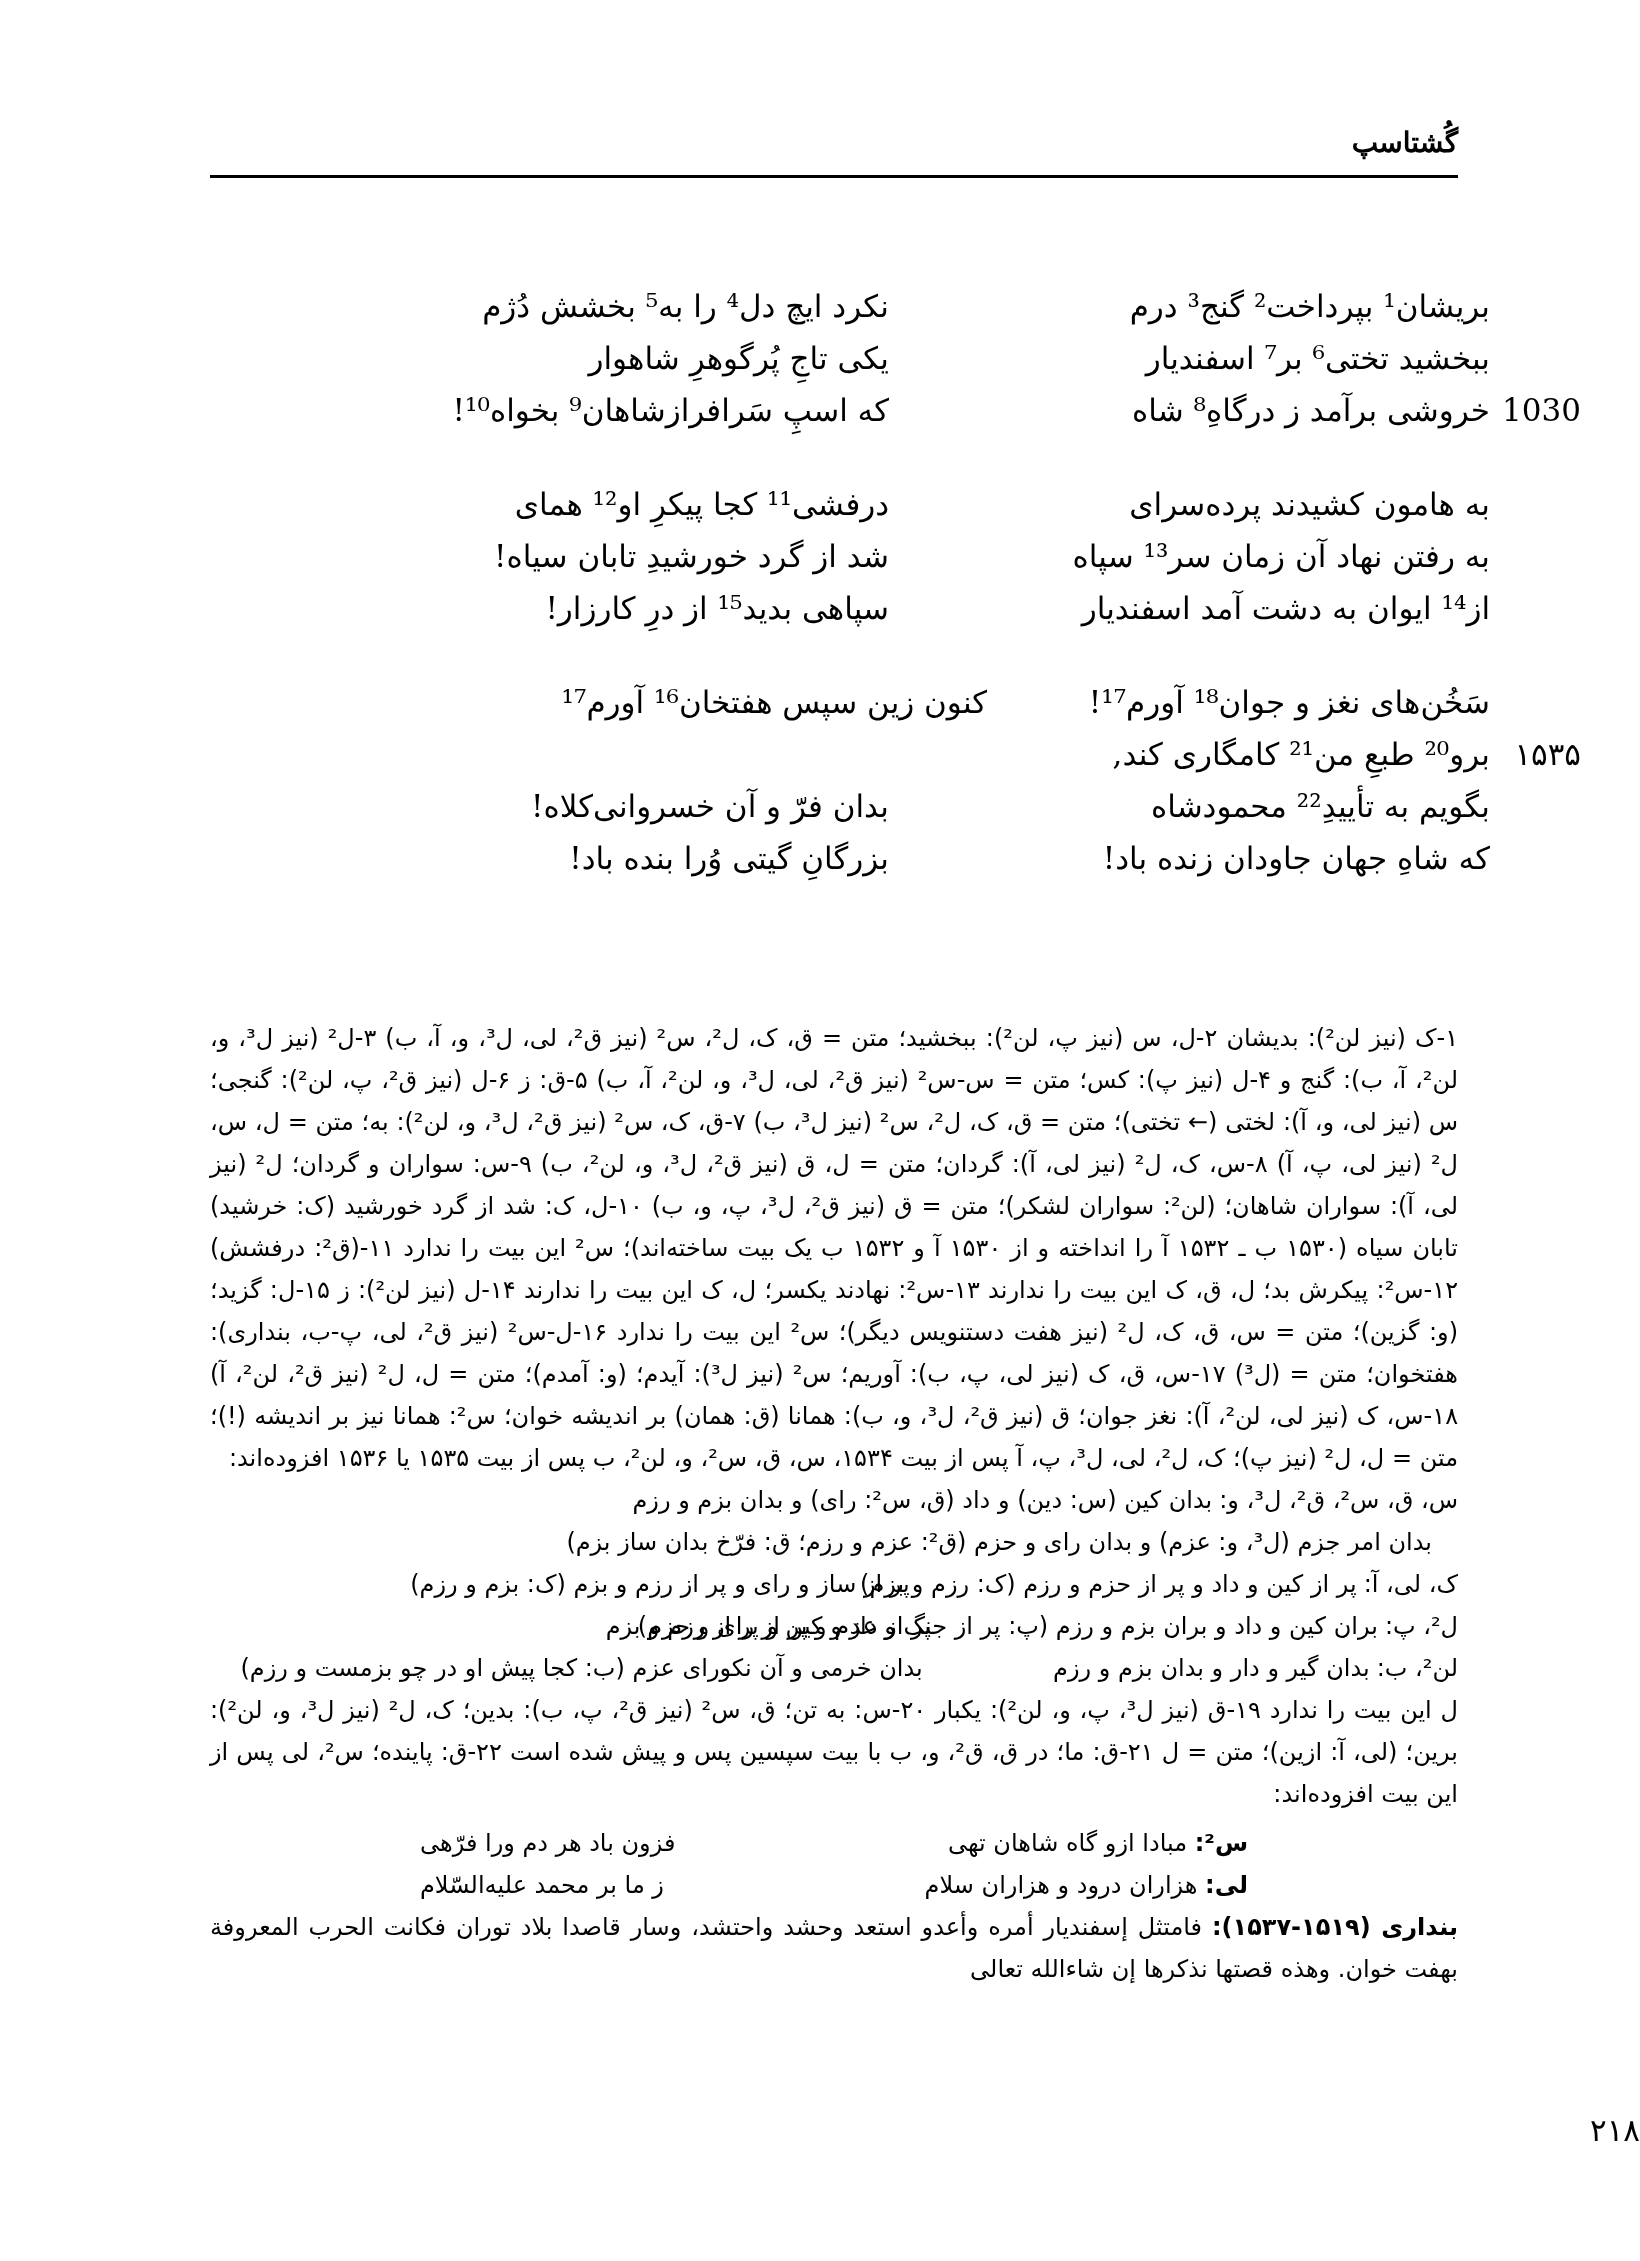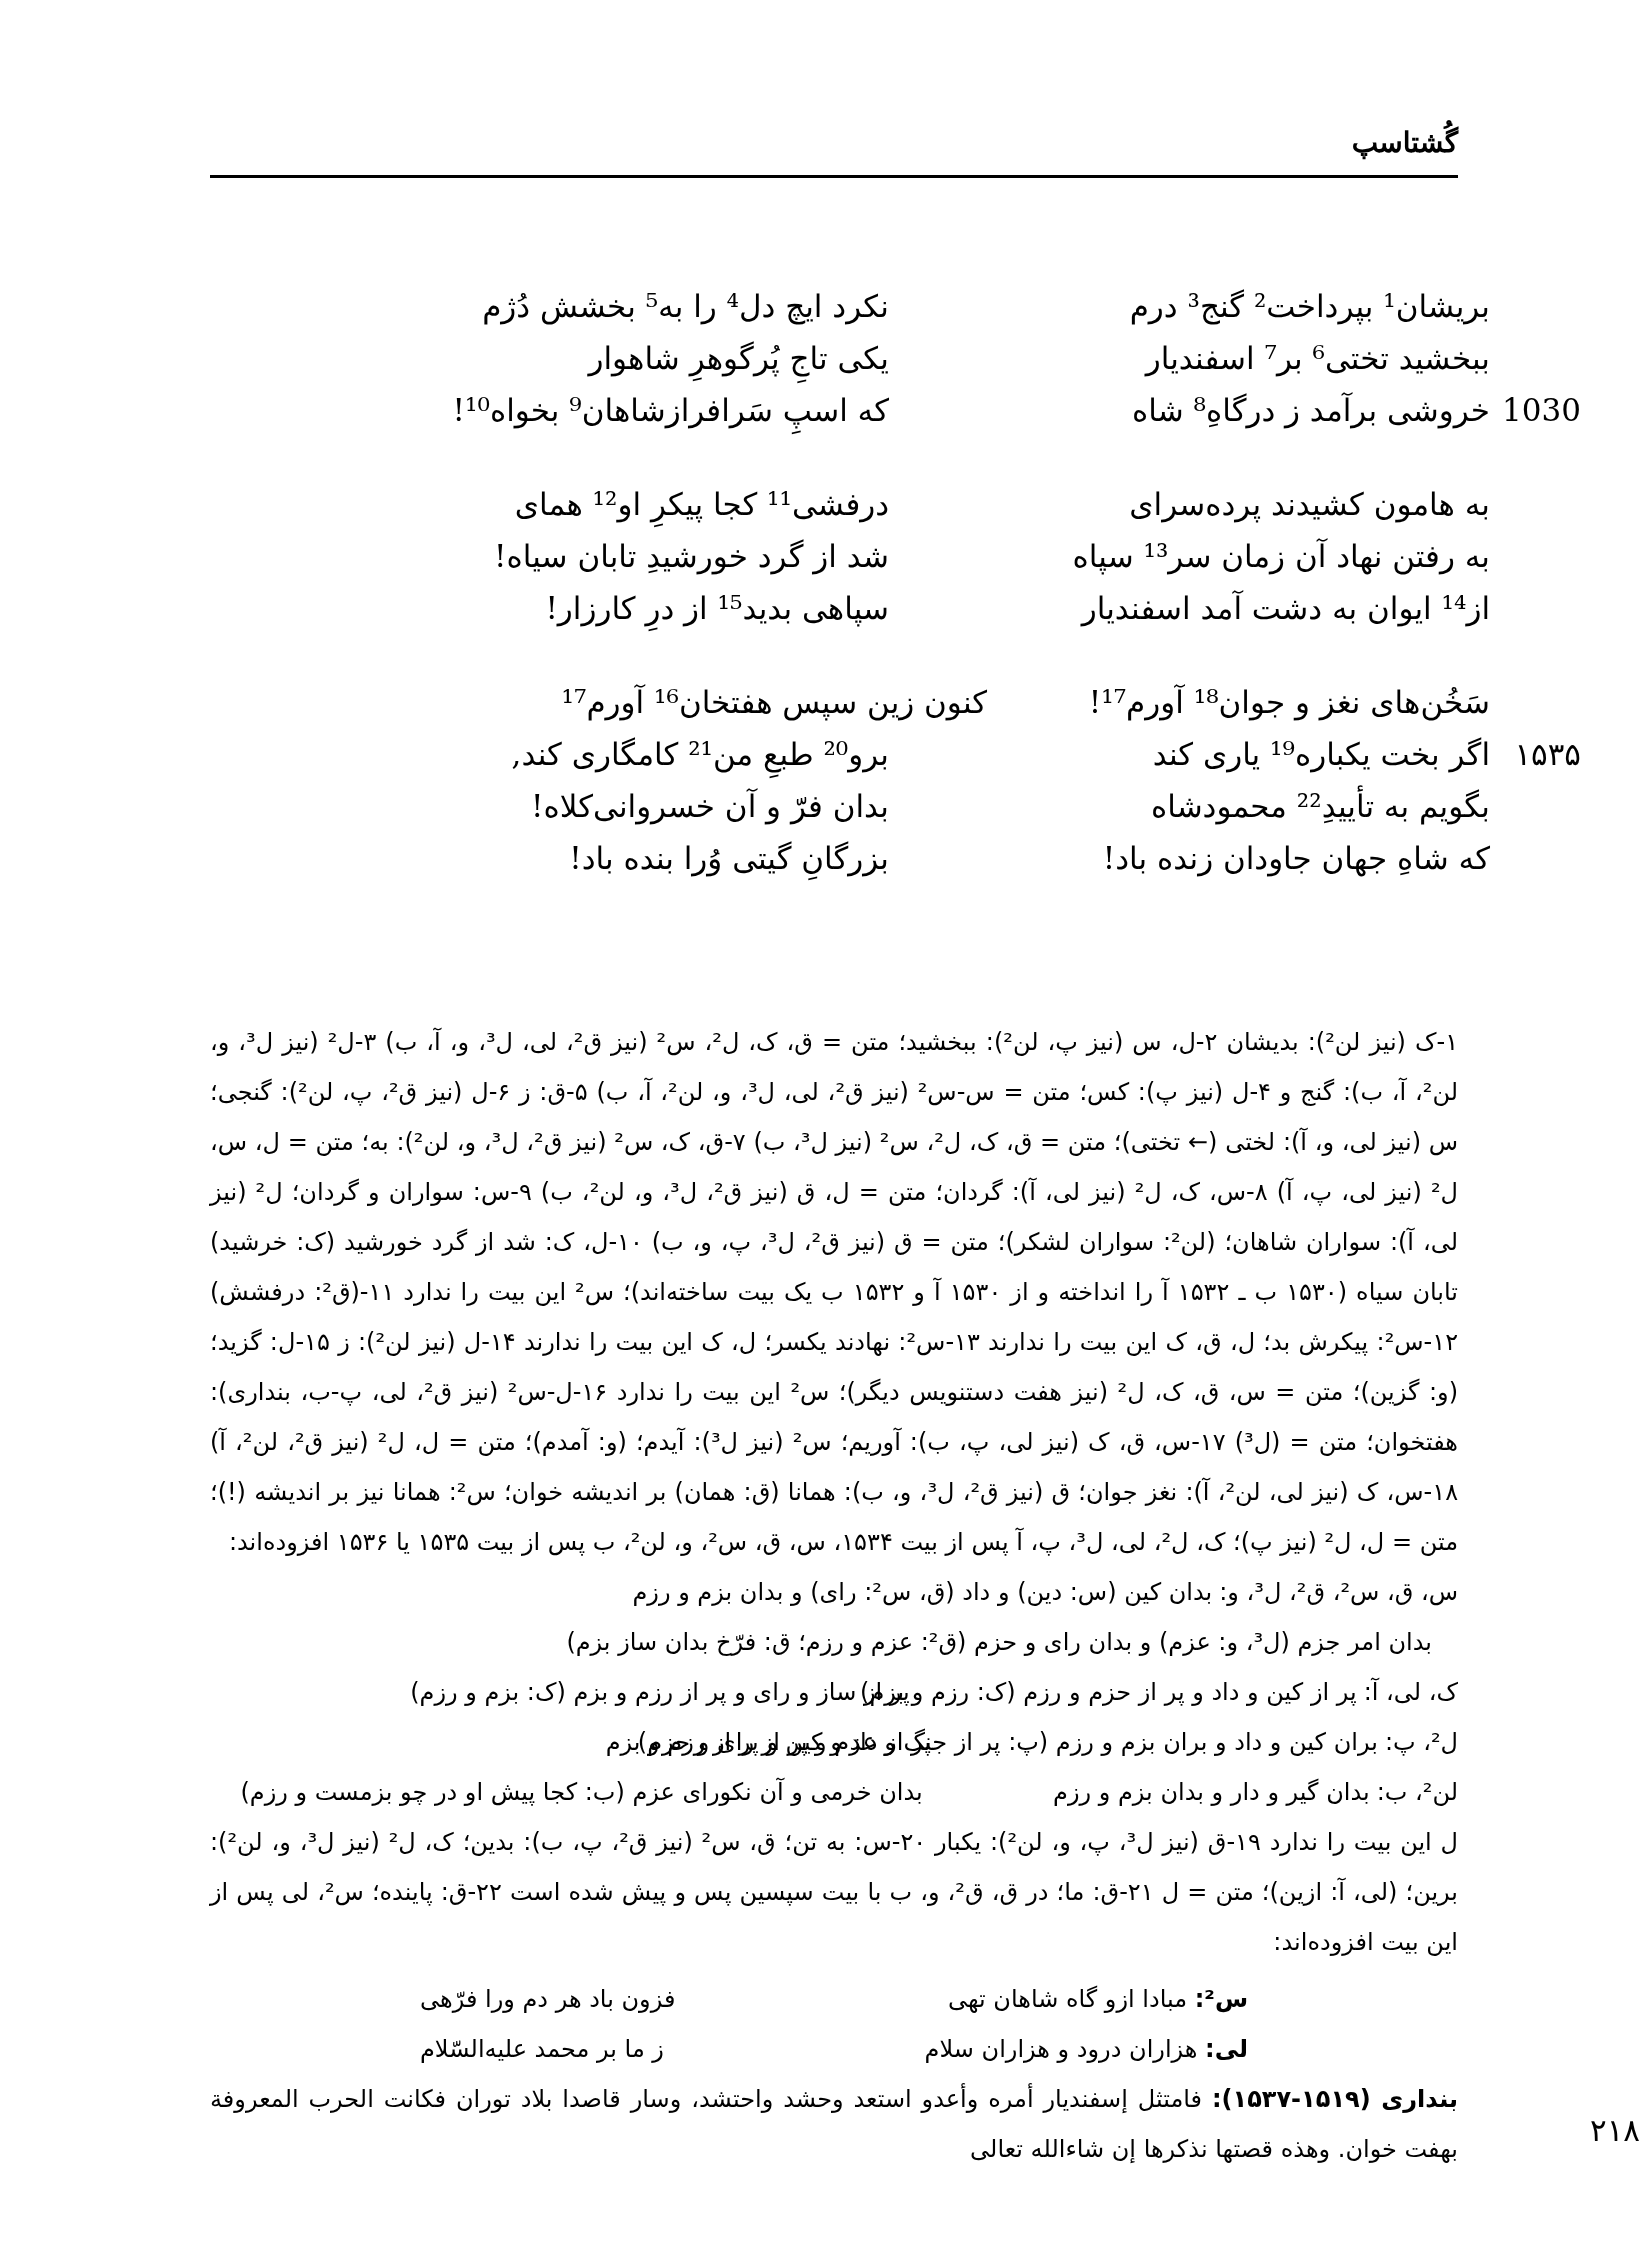--- a/index.html
+++ b/index.html
@@ -5,21 +5,21 @@
   html, body { margin: 0; padding: 0; background: #ffffff; }
   body { width: 1640px; height: 2261px; position: relative; overflow: hidden; color: #000; font-family: "DejaVu Serif", serif; }
   .header-title { position: absolute; right: 182px; top: 126px; font-size: 28px; font-weight: bold; direction: rtl; }
   .header-rule { position: absolute; left: 210px; right: 182px; top: 175px; height: 2.8px; background: #000; }
   .verses { position: absolute; left: 301px; width: 1189px; top: 280px; direction: rtl; font-size: 31px; }
   .stanza { margin-bottom: 42px; }
   .beyt { display: flex; flex-direction: row; height: 52px; align-items: center; position: relative; }
   .hemistich { width: 503px; display: flex; justify-content: space-between; white-space: nowrap; }
   .hemistich.first { margin-left: 98px; }
   .verse-num { position: absolute; right: -91px; width: 84px; text-align: right; }
-  .footnotes { position: absolute; left: 210px; right: 182px; top: 1017px; direction: rtl; font-size: 24px; line-height: 50px; text-align: justify; font-family: "DejaVu Sans", sans-serif; }
+  .footnotes { position: absolute; left: 210px; right: 182px; top: 1017px; direction: rtl; font-size: 24px; line-height: 42px; text-align: justify; font-family: "DejaVu Sans", sans-serif; }
   .footnotes p { margin: 0; }
   .variant-line { display: flex; white-space: nowrap; }
   .variant-line .lbl { font-weight: normal; margin-left: 7px; }
   .variant-line .h1 { width: 447px; }
   .quote-block { margin: 7px 210px 0 210px; }
   .quote-line { display: flex; justify-content: space-between; white-space: nowrap; }
   .bold { font-weight: bold; }
   .page-number { position: absolute; left: 0; right: 0; top: 2112px; text-align: right; font-size: 31px; direction: rtl; }
 </style>
 </head>
@@ -64,21 +64,20 @@
     </div>
   </div>
   <div class="stanza">
     <div class="beyt">
       <span class="verse-num"></span>
       <span class="hemistich">سَخُن‌های نغز و جوان¹⁸ آورم¹⁷!</span>
       <span class="hemistich first">کنون زین سپس هفتخان¹⁶ آورم¹⁷</span>
     </div>
     <div class="beyt">
       <span class="verse-num">۱۵۳۵</span>
-      <span class="hemistich first">اگر بخت یکباره¹⁹ یاری کند</span>
       <span class="hemistich">برو²⁰ طبعِ من²¹ کامگاری کند,</span>
     </div>
     <div class="beyt">
       <span class="verse-num"></span>
       <span class="hemistich first">بگویم به تأییدِ²² محمودشاه</span>
       <span class="hemistich">بدان فرّ و آن خسروانی‌کلاه!</span>
     </div>
     <div class="beyt">
       <span class="verse-num"></span>
       <span class="hemistich first">که شاهِ جهان جاودان زنده باد!</span>

